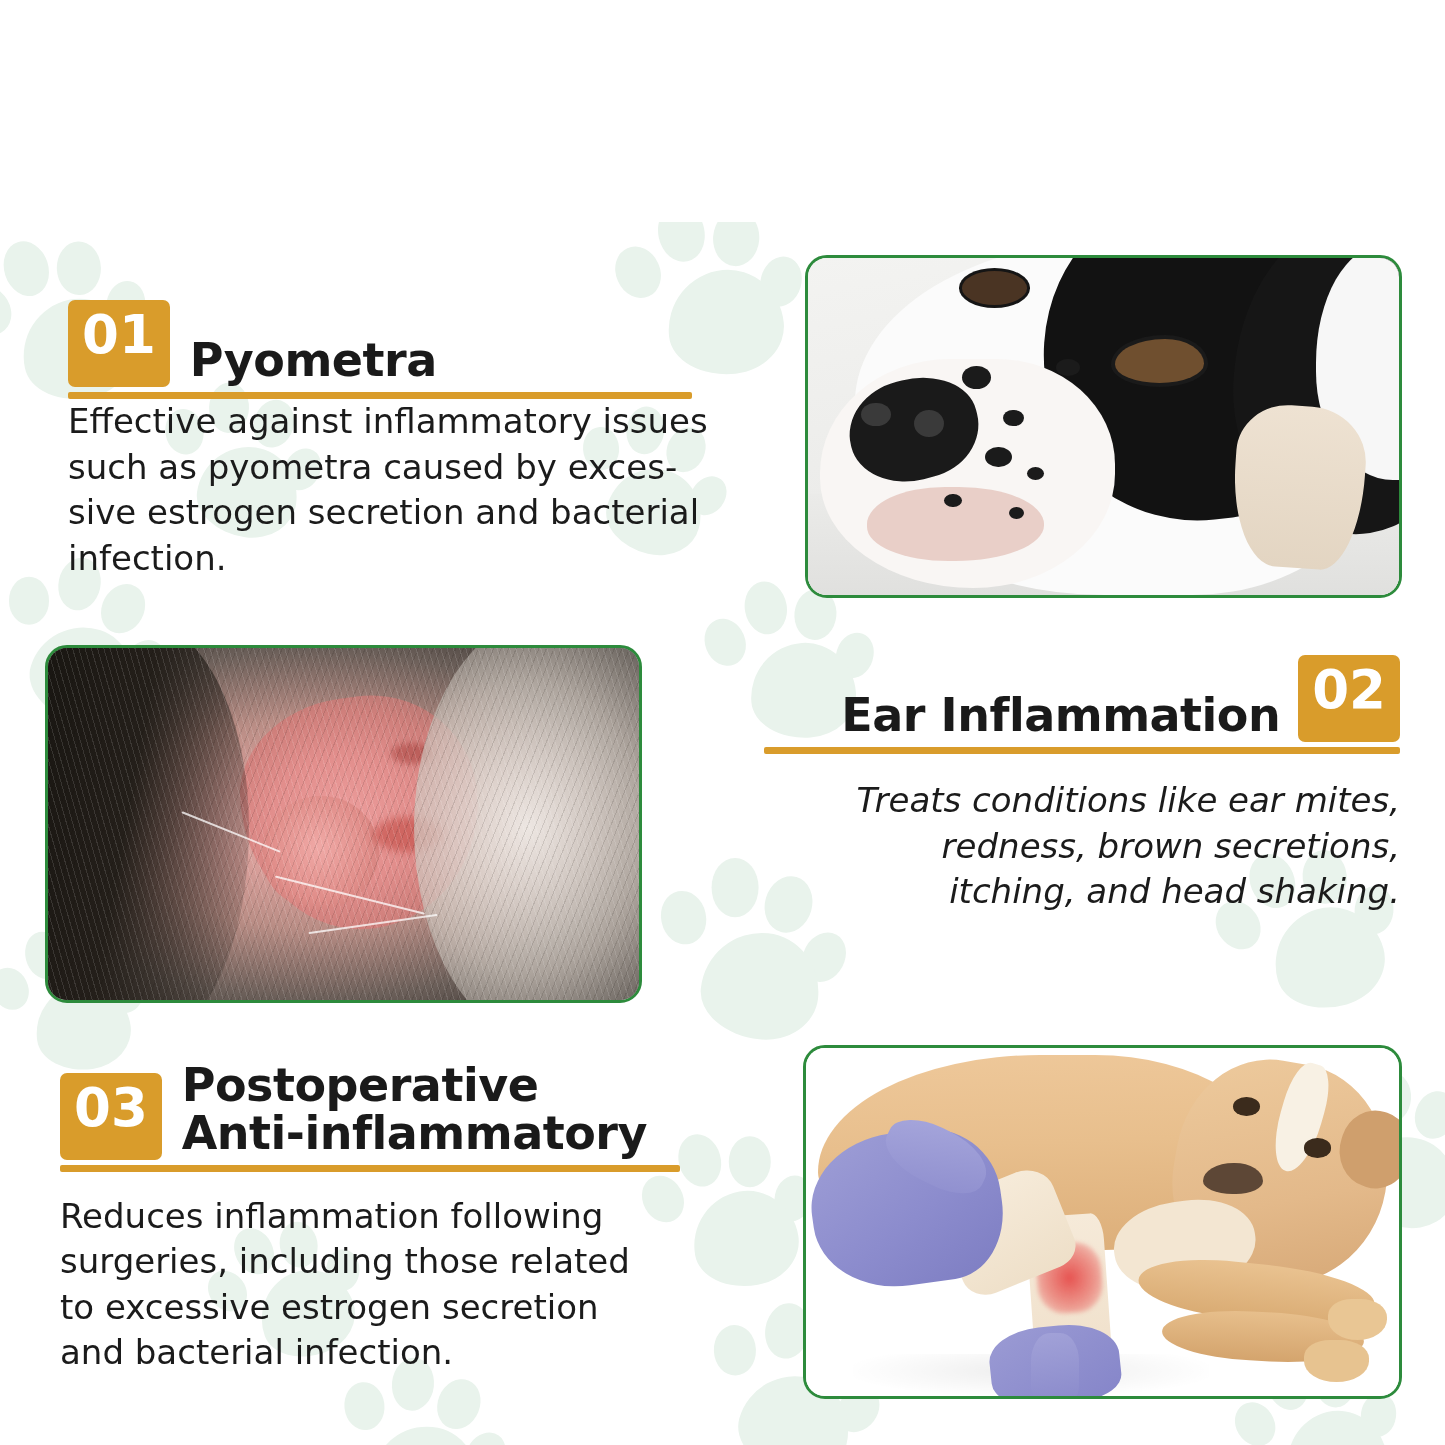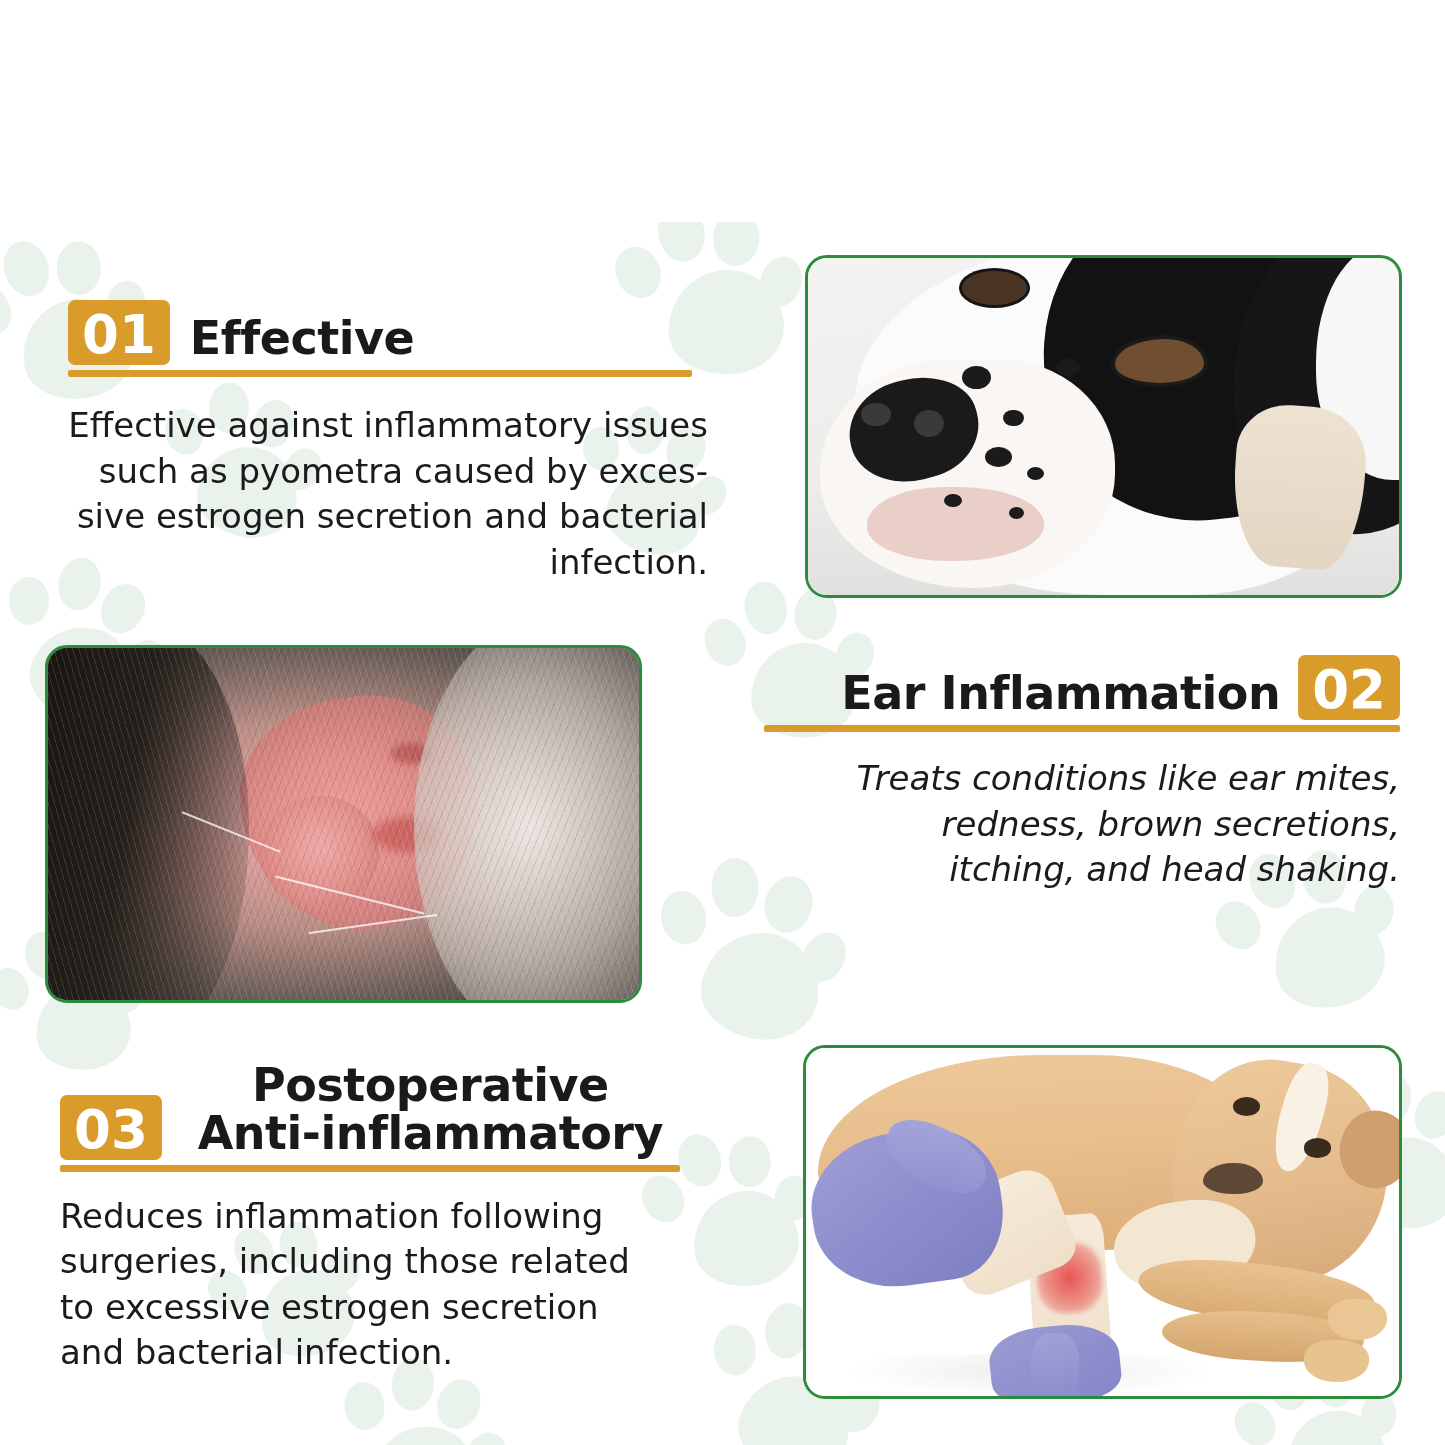--- a/index.html
+++ b/index.html
@@ -92,21 +92,21 @@
     display: flex;
     align-items: flex-end;
   }
   .badge {
     background: #d99c2b;
     color: #ffffff;
     font-family: "DejaVu Sans", sans-serif;
     font-weight: bold;
     font-size: 53px;
     line-height: 1;
-    padding: 8px 14px 4px 14px;
+    padding: 8px 14px 26px 14px;
     border-radius: 7px;
     letter-spacing: 0px;
     flex: 0 0 auto;
   }
   .sec-title {
     color: #1a1a1a;
     font-family: "DejaVu Sans", sans-serif;
     font-weight: bold;
     font-size: 46px;
     line-height: 1.04;
@@ -125,34 +125,34 @@
     font-size: 34px;
     line-height: 1.34;
     white-space: pre-line;
   }
 
   
   #section-01 { left: 68px; top: 300px; width: 640px; }
   #section-01 .sec-head { justify-content: flex-start; }
   #section-01 .sec-title { margin-left: 20px; padding-bottom: 2px; }
   #section-01 .rule { width: 624px; margin-top: 5px; }
-  #section-01 .sec-body { margin-top: 26px; text-align: right; }
+  #section-01 .sec-body { text-align: left; }
 
   
   #section-02 { left: 764px; top: 655px; width: 636px; }
   #section-02 .sec-head { justify-content: flex-end; }
   #section-02 .sec-title { margin-right: 18px; padding-bottom: 2px; text-align: right; }
   #section-02 .rule { width: 636px; margin-top: 5px; }
   #section-02 .sec-body { margin-top: 24px; text-align: right; font-style: italic; }
 
   
   #section-03 { left: 60px; top: 1062px; width: 634px; }
   #section-03 .sec-head { justify-content: flex-start; align-items: flex-end; }
   #section-03 .badge { margin-bottom: 0; }
-  #section-03 .sec-title { margin-left: 36px; padding-bottom: 2px; text-align: center; }
+  #section-03 .sec-title { margin-left: 20px; padding-bottom: 2px; }
   #section-03 .rule { width: 620px; margin-top: 5px; }
   #section-03 .sec-body { margin-top: 22px; text-align: left; }
 
   
   .photo {
     position: absolute;
     border: 3px solid #2d8b3c;
     border-radius: 22px;
     overflow: hidden;
     background: #f2f2f2;
@@ -412,21 +412,21 @@
         <div class="toe t3"></div>
         <div class="toe t4"></div>
         <div class="pad"></div>
       </div>
   </div>
 
 
   <div class="section" id="section-01">
     <div class="sec-head">
       <div class="badge">01</div>
-      <div class="sec-title">Effective</div>
+      <div class="sec-title">Pyometra</div>
     </div>
     <div class="rule"></div>
     <div class="sec-body"> Effective against inflammatory issues
 such as pyometra caused by exces-
 sive estrogen secretion and bacterial
 infection.</div>
   </div>
 
   <div class="section" id="section-02">
     <div class="sec-head">

